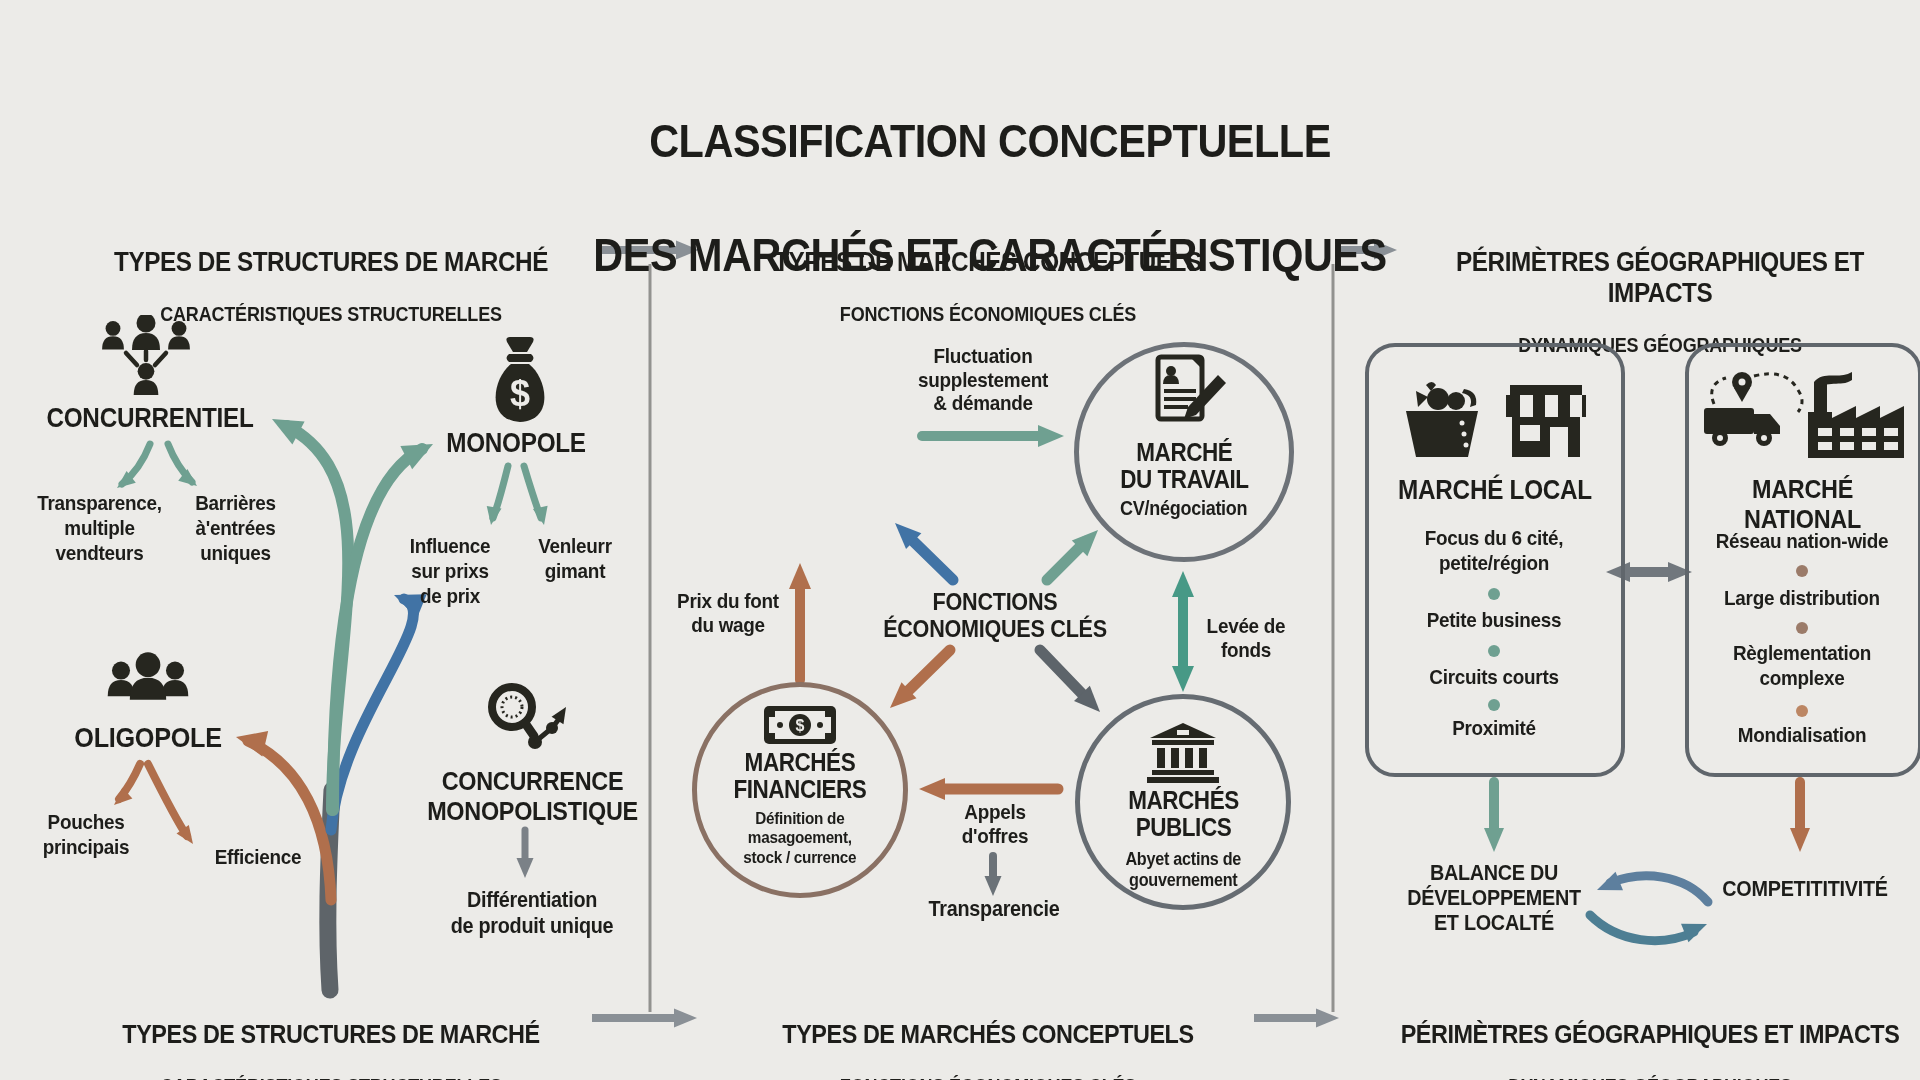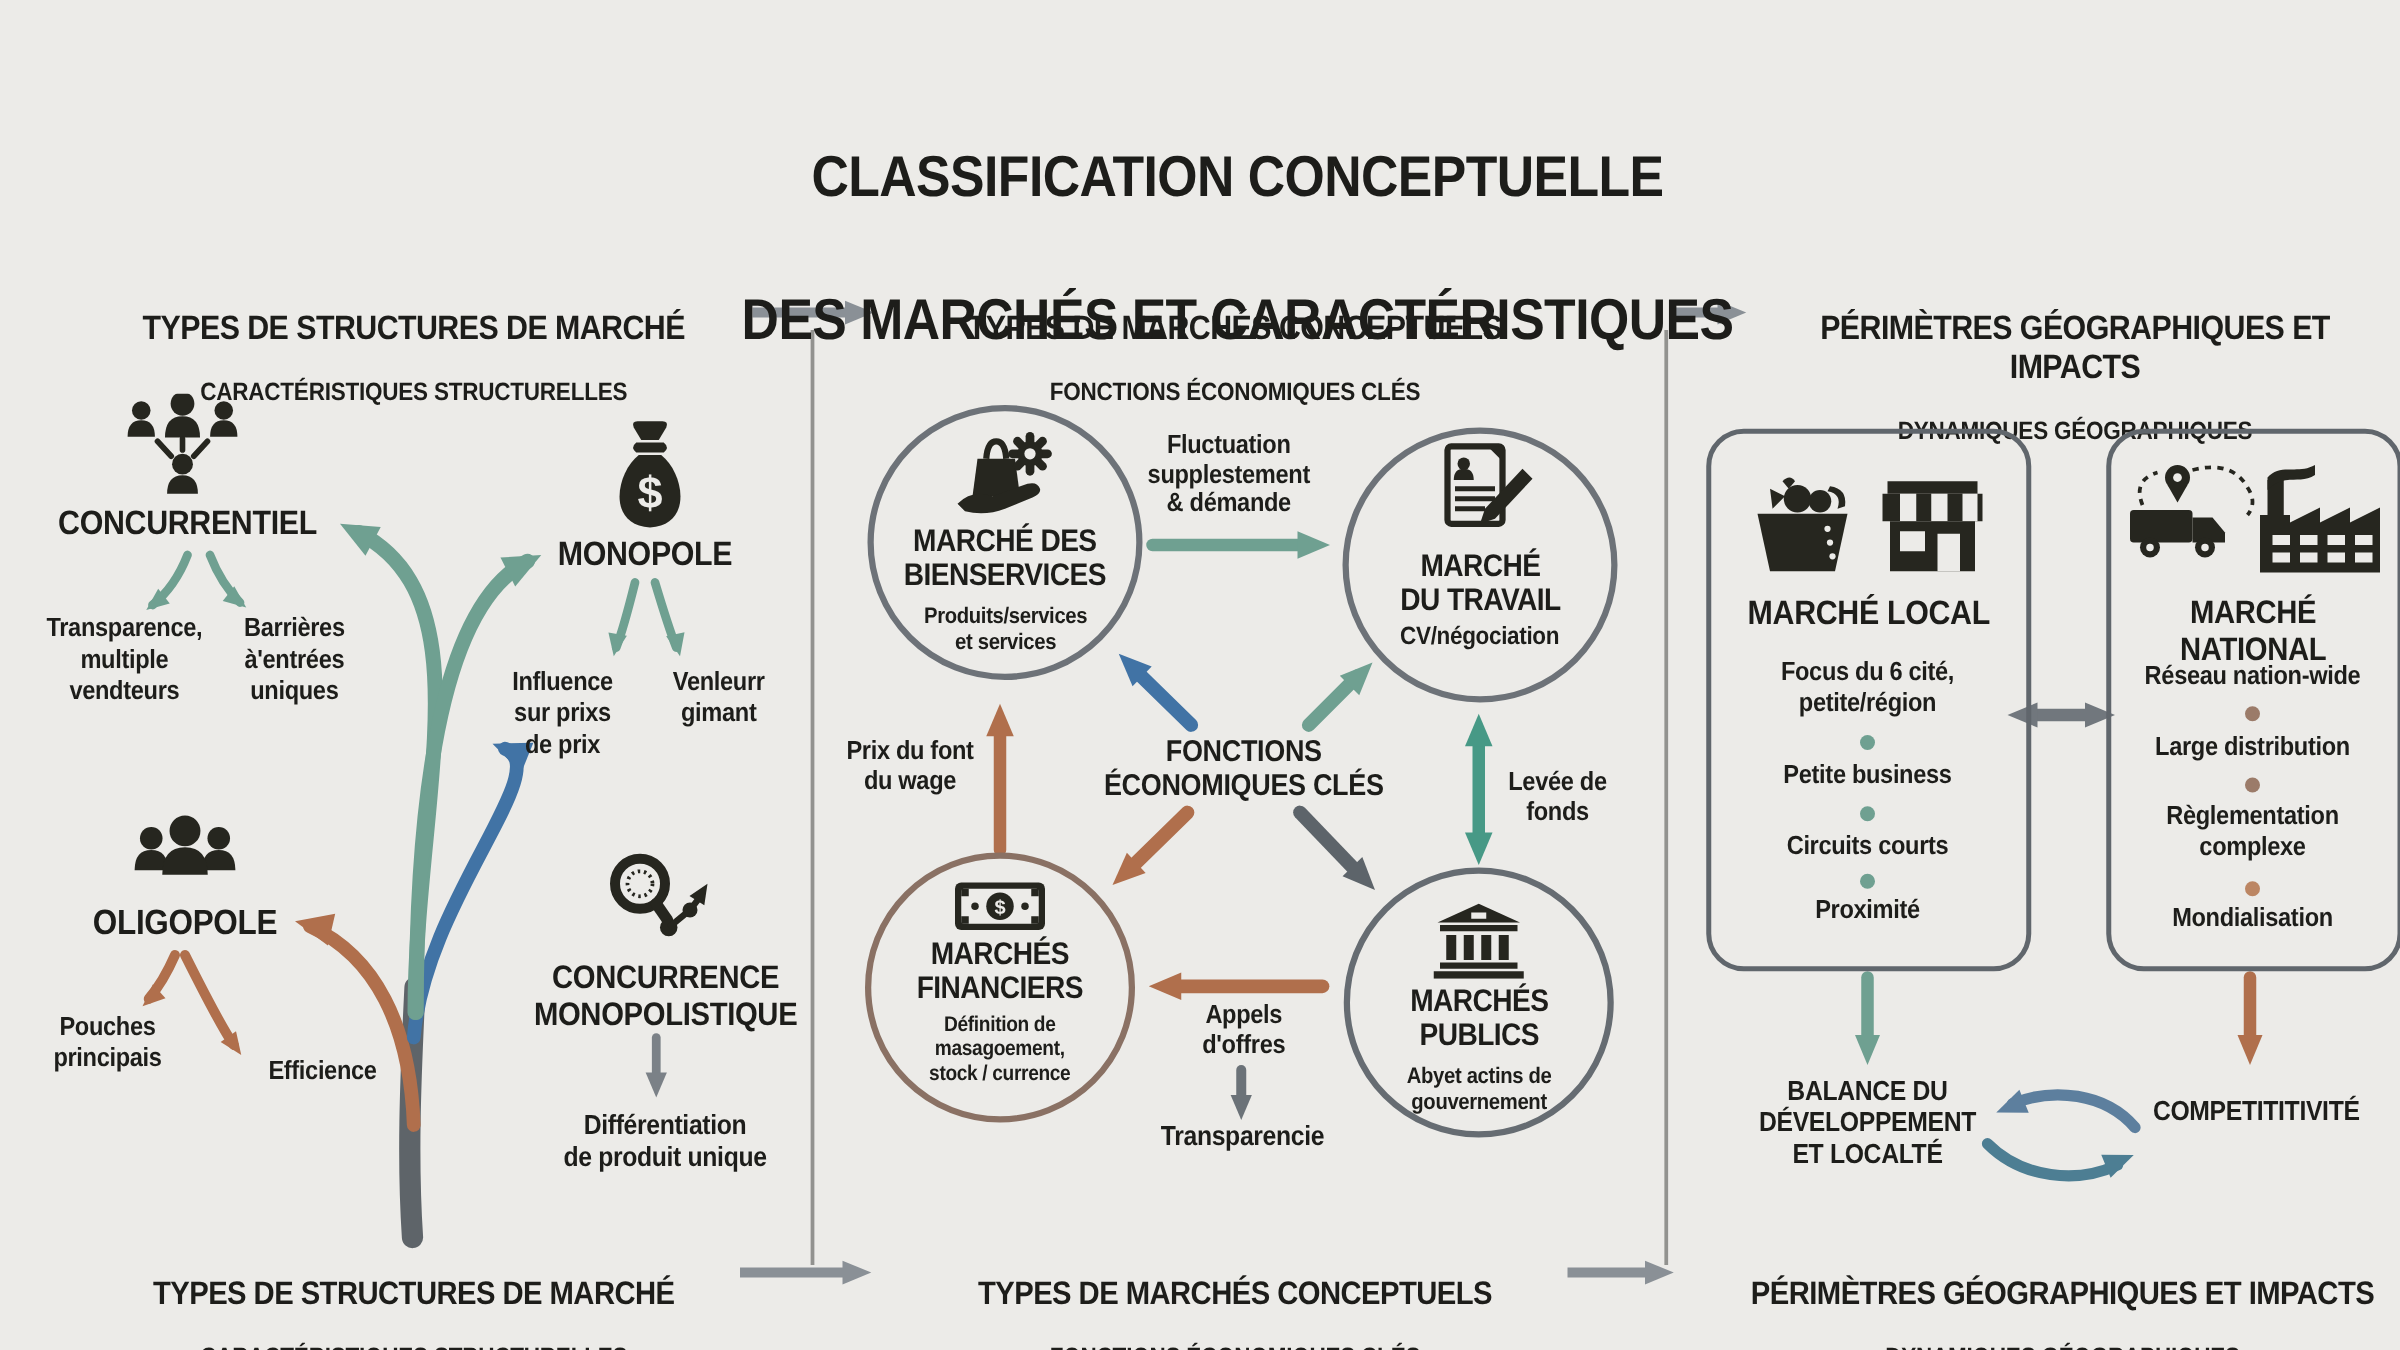--- a/index.html
+++ b/index.html
@@ -246,41 +246,20 @@
         <circle cx="74" cy="49" r="6"></circle>
     <polyline points="57,63 74,49 84,36" fill="none" stroke="#26261F" stroke-width="5"></polyline>
     <path d="M0 0 L-16 7 L-16 -7 Z" transform="translate(88 28) rotate(-58)"></path>
   </svg>
 </div>
 <div class="t node sq" style="left:400px;top:767px;width:265px;font-size:26px;">CONCURRENCE
 MONOPOLISTIQUE</div>
 <div class="t trait sq" style="left:398px;top:887px;width:268px;font-size:22px;">Différentiation
 de produit unique</div>
 
-<div class="circle" style="left:694px;top:324px;width:220px;height:220px;border:5px solid #6D7278;">
-  <div style="margin-top:12px;">
-    <svg width="92" height="74" viewBox="0 0 92 74" fill="#26261F">
-      <path d="M24 26 L54 26 L58 56 L20 56 Z"></path>
-      <path d="M31 26 Q32 12 39 12 Q46 12 47 26" fill="none" stroke="#26261F" stroke-width="5"></path>
-      <g stroke="#26261F" stroke-width="7" stroke-linecap="round">
-        <line x1="66" y1="8" x2="66" y2="36"></line>
-            <line x1="52" y1="22" x2="80" y2="22"></line>
-        <line x1="56" y1="12" x2="76" y2="32"></line>
-            <line x1="76" y1="12" x2="56" y2="32"></line>
-      </g>
-      <circle cx="66" cy="22" r="10"></circle>
-          <circle cx="66" cy="22" r="4.5" fill="#ECEBE8"></circle>
-      <path d="M8 62 Q20 50 36 56 L64 46 Q72 44 74 50 Q75 54 68 57 L46 66 Q30 72 14 68 Z"></path>
-    </svg>
-  </div>
-  <div class="ctitle sq">MARCHÉ DES
-BIENSERVICES</div>
-  <div class="csub sq">Produits/services
-et services</div>
-</div>
 
 <div class="circle" style="left:1074px;top:342px;width:220px;height:220px;border:5px solid #6D7278;">
   <div style="margin-top:6px;">
     <svg width="88" height="82" viewBox="0 0 88 82">
       <rect x="18" y="4" width="44" height="62" rx="3" fill="#ECEBE8" stroke="#26261F" stroke-width="5"></rect>
       <path d="M50 4 L62 4 L62 16 Z" fill="#26261F"></path>
       <circle cx="31" cy="18" r="5" fill="#26261F"></circle>
       <path d="M23 31 Q23 22 31 22 Q39 22 39 31 Z" fill="#26261F"></path>
       <rect x="24" y="36" width="32" height="4" fill="#26261F"></rect>
       <rect x="24" y="44" width="32" height="4" fill="#26261F"></rect>

